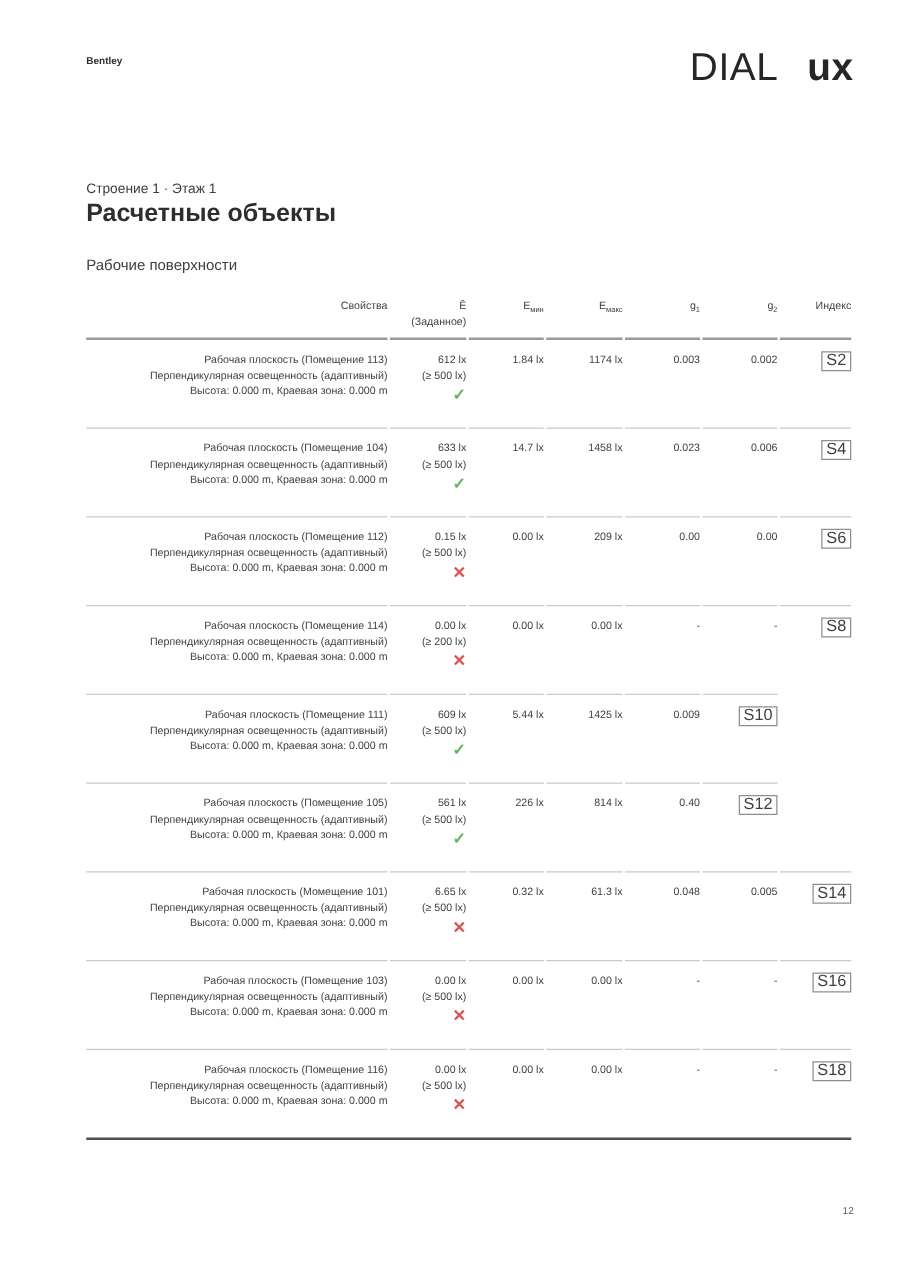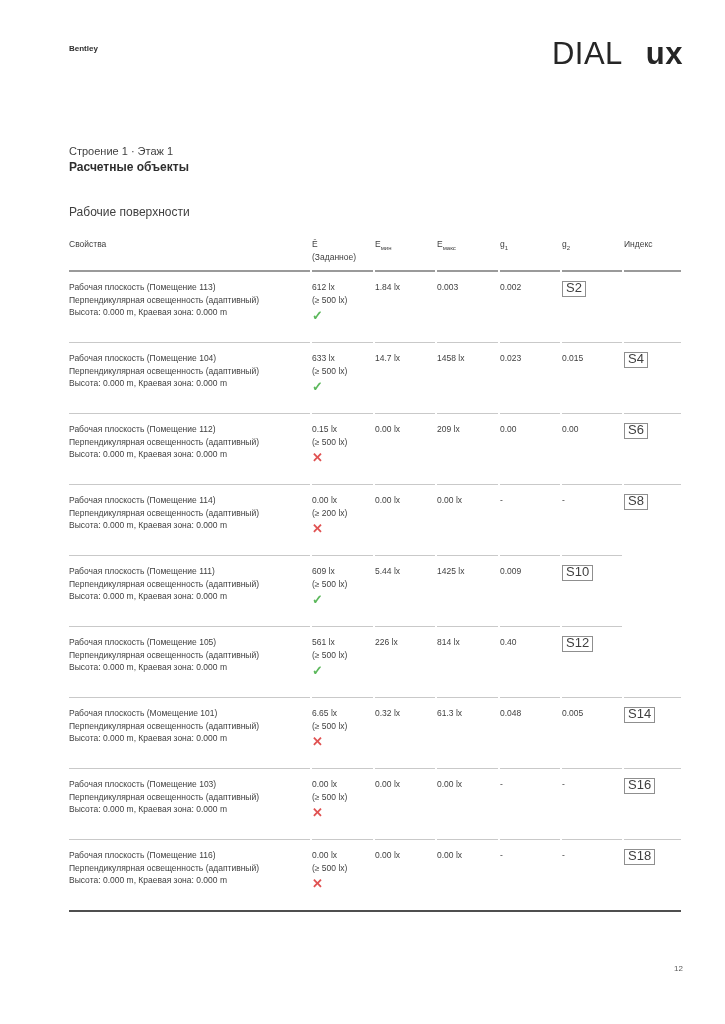--- a/index.html
+++ b/index.html
@@ -1,26 +1,26 @@
 <!DOCTYPE html>
 <html style="--pass: #5cb85c; --fail: #e05252;"><head>
 <meta charset="utf-8">
 <style>
   html,body{margin:0;padding:0;background:#fff;}
   .page{
     position:relative;width:725px;height:1024px;background:#ffffff;
     font-family:"Liberation Sans",sans-serif;color:#3f3f3f;overflow:hidden;
   }
-  .abs{position:absolute;}
+  .abs{position:absolute;text-align:right;}
   .brand{left:69px;top:44px;font-size:8px;font-weight:bold;color:#2e2e2e;}
   .logo{right:42px;top:36px;font-size:31px;letter-spacing:.5px;color:#262626;}
   .logo .lt{font-weight:300;}
   .logo .bd{font-weight:800;margin-left:23px;}
   .breadcrumb{left:69px;top:145px;font-size:11px;color:#3f3f3f;}
-  .page-title{left:69px;top:160px;font-size:12px;font-weight:bold;color:#2e2e2e;}
+  .page-title{left:69px;top:160px;font-size:20px;font-weight:bold;color:#2e2e2e;}
   .section-title{left:69px;top:205px;font-size:12px;color:#3f3f3f;}
   .table{left:69px;top:236px;width:612px;border-bottom:2px solid #4f4f4f;}
   .trow{display:grid;grid-template-columns:241px 61px 60px 61px 60px 60px 57px;column-gap:2px;}
   .cell{font-size:8.5px;line-height:12.5px;color:#3f3f3f;}
   .thead .cell{padding:2px 0 7px 0;border-bottom:2px solid #9a9a9a;font-size:8.5px;}
   sub{font-size:6px;line-height:0;}
   .tbody .trow .cell{border-top:0;padding:9px 0 6px 0;min-height:55px;}
   .tbody .trow + .trow .cell{border-top:1px solid #c9c9c9;}
   .tbody .trow:first-child .cell{border-top:0;}
   .props div{white-space:nowrap;}
@@ -64,40 +64,41 @@
         <div>Рабочая плоскость (Помещение 113)</div>
         <div>Перпендикулярная освещенность (адаптивный)</div>
         <div>Высота: 0.000 m, Краевая зона: 0.000 m</div>
       </div>
       <div class="cell">
         <div>612 lx</div>
         <div>(≥ 500 lx)</div>
         <span class="status pass">✓</span>
       </div>
       <div class="cell">1.84 lx</div>
+      <div class="cell">1174 lx</div>
       <div class="cell">0.003</div>
       <div class="cell">0.002</div>
       <div class="cell"><span class="badge">S2</span></div>
     </div>
 
     <div class="trow">
       <div class="cell props">
         <div>Рабочая плоскость (Помещение 104)</div>
         <div>Перпендикулярная освещенность (адаптивный)</div>
         <div>Высота: 0.000 m, Краевая зона: 0.000 m</div>
       </div>
       <div class="cell">
         <div>633 lx</div>
         <div>(≥ 500 lx)</div>
         <span class="status pass">✓</span>
       </div>
       <div class="cell">14.7 lx</div>
       <div class="cell">1458 lx</div>
       <div class="cell">0.023</div>
-      <div class="cell">0.015</div>
+      <div class="cell">0.006</div>
       <div class="cell"><span class="badge">S4</span></div>
     </div>
 
     <div class="trow">
       <div class="cell props">
         <div>Рабочая плоскость (Помещение 112)</div>
         <div>Перпендикулярная освещенность (адаптивный)</div>
         <div>Высота: 0.000 m, Краевая зона: 0.000 m</div>
       </div>
       <div class="cell">

